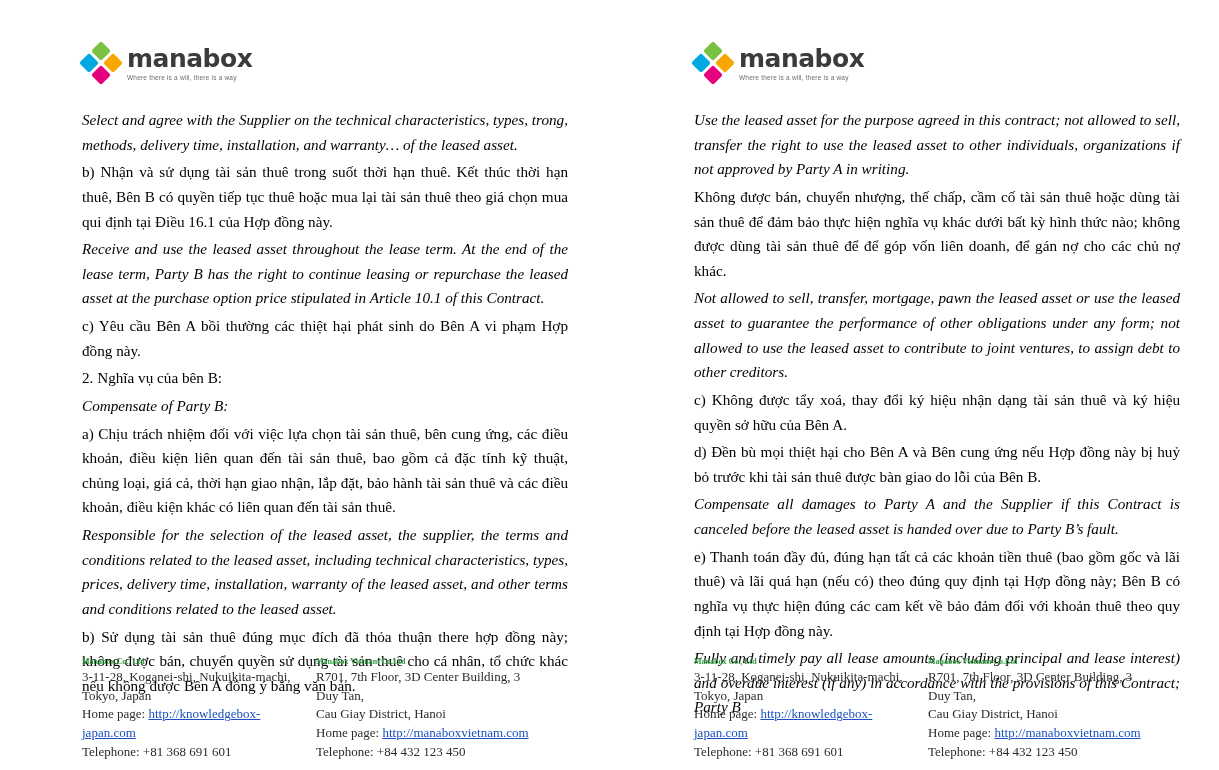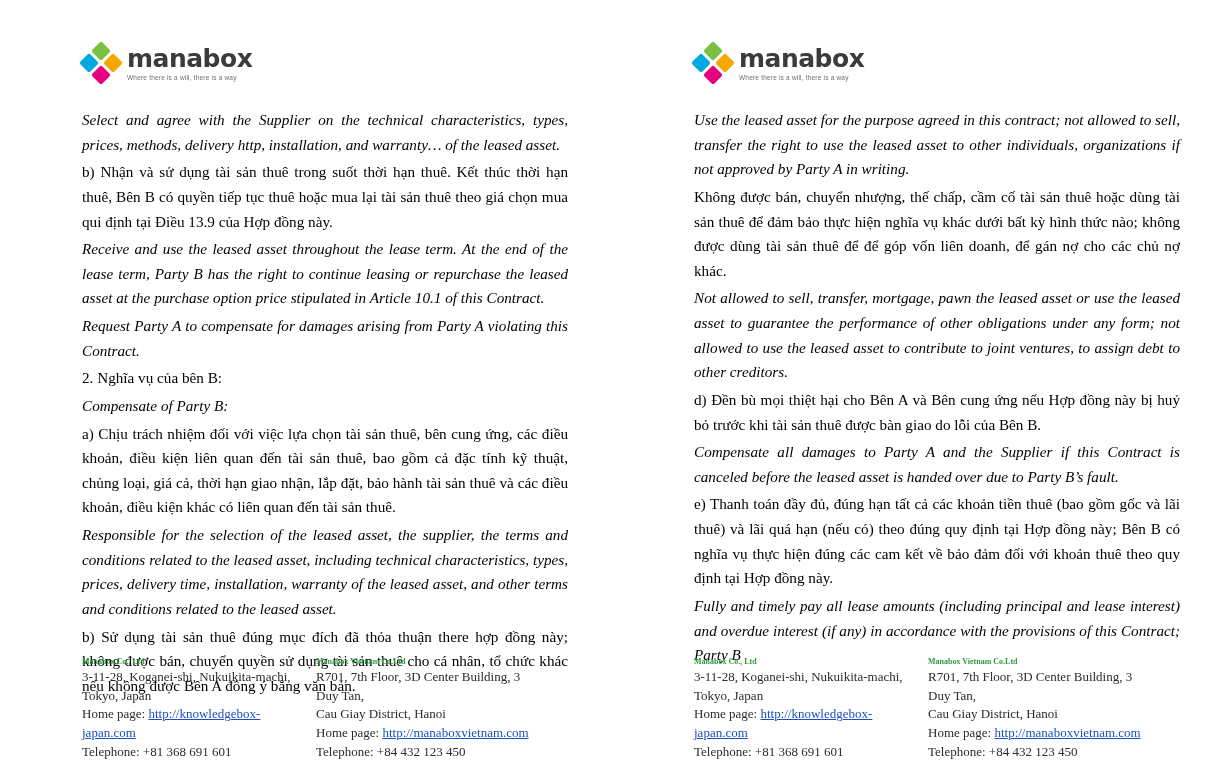--- a/index.html
+++ b/index.html
@@ -149,24 +149,24 @@
             <span class="lm3"></span>
             <span class="lm4"></span>
         </div>
         <div class="logo-text">
           <div class="logo-name">manabox</div>
           <div class="logo-tagline">Where there is a will, there is a way</div>
         </div>
       </div>
 
       <div class="body-text">
-        <p class="en">Select and agree with the Supplier on the technical characteristics, types, prices, methods, delivery http, installation, and warranty… of the leased asset.</p>
-        <p>b) Nhận và sử dụng tài sản thuê trong suốt thời hạn thuê. Kết thúc thời hạn thuê, Bên B có quyền tiếp tục thuê hoặc mua lại tài sản thuê theo giá chọn mua qui định tại Điều 13.9 của Hợp đồng này.</p>
+        <p class="en">Select and agree with the Supplier on the technical characteristics, types, trong, methods, delivery time, installation, and warranty… of the leased asset.</p>
+        <p>b) Nhận và sử dụng tài sản thuê trong suốt thời hạn thuê. Kết thúc thời hạn thuê, Bên B có quyền tiếp tục thuê hoặc mua lại tài sản thuê theo giá chọn mua qui định tại Điều 16.1 của Hợp đồng này.</p>
         <p class="en">Receive and use the leased asset throughout the lease term. At the end of the lease term, Party B has the right to continue leasing or repurchase the leased asset at the purchase option price stipulated in Article 10.1 of this Contract.</p>
-        <p class="en">Request Party A to compensate for damages arising from Party A violating this Contract.</p>
+        <p>c) Yêu cầu Bên A bồi thường các thiệt hại phát sinh do Bên A vi phạm Hợp đồng này.</p>
         <p>2. Nghĩa vụ của bên B:</p>
         <p class="en">Compensate of Party B:</p>
         <p>a) Chịu trách nhiệm đối với việc lựa chọn tài sản thuê, bên cung ứng, các điều khoản, điều kiện liên quan đến tài sản thuê, bao gồm cả đặc tính kỹ thuật, chủng loại, giá cả, thời hạn giao nhận, lắp đặt, bảo hành tài sản thuê và các điều khoản, điều kiện khác có liên quan đến tài sản thuê.</p>
         <p class="en">Responsible for the selection of the leased asset, the supplier, the terms and conditions related to the leased asset, including technical characteristics, types, prices, delivery time, installation, warranty of the leased asset, and other terms and conditions related to the leased asset.</p>
         <p>b) Sử dụng tài sản thuê đúng mục đích đã thỏa thuận there hợp đồng này; không được bán, chuyển quyền sử dụng tài sản thuê cho cá nhân, tổ chức khác nếu không được Bên A đồng ý bằng văn bản.</p>
       </div>
     </div>
 
     <div class="footer">
       <div class="footer-col">
@@ -204,20 +204,21 @@
         <div class="logo-text">
           <div class="logo-name">manabox</div>
           <div class="logo-tagline">Where there is a will, there is a way</div>
         </div>
       </div>
 
       <div class="body-text">
         <p class="en">Use the leased asset for the purpose agreed in this contract; not allowed to sell, transfer the right to use the leased asset to other individuals, organizations if not approved by Party A in writing.</p>
         <p>Không được bán, chuyển nhượng, thế chấp, cầm cố tài sản thuê hoặc dùng tài sản thuê để đảm bảo thực hiện nghĩa vụ khác dưới bất kỳ hình thức nào; không được dùng tài sản thuê để để góp vốn liên doanh, để gán nợ cho các chủ nợ khác.</p>
         <p class="en">Not allowed to sell, transfer, mortgage, pawn the leased asset or use the leased asset to guarantee the performance of other obligations under any form; not allowed to use the leased asset to contribute to joint ventures, to assign debt to other creditors.</p>
+        <p>c) Không được tẩy xoá, thay đổi ký hiệu nhận dạng tài sản thuê và ký hiệu quyền sở hữu của Bên A.</p>
         <p>d) Đền bù mọi thiệt hại cho Bên A và Bên cung ứng nếu Hợp đồng này bị huỷ bỏ trước khi tài sản thuê được bàn giao do lỗi của Bên B.</p>
         <p class="en">Compensate all damages to Party A and the Supplier if this Contract is canceled before the leased asset is handed over due to Party B’s fault.</p>
         <p>e) Thanh toán đầy đủ, đúng hạn tất cả các khoản tiền thuê (bao gồm gốc và lãi thuê) và lãi quá hạn (nếu có) theo đúng quy định tại Hợp đồng này; Bên B có nghĩa vụ thực hiện đúng các cam kết về bảo đảm đối với khoản thuê theo quy định tại Hợp đồng này.</p>
         <p class="en">Fully and timely pay all lease amounts (including principal and lease interest) and overdue interest (if any) in accordance with the provisions of this Contract; Party B</p>
       </div>
     </div>
 
     <div class="footer">
       <div class="footer-col">
         <div class="footer-title">Manabox Co., Ltd</div>

